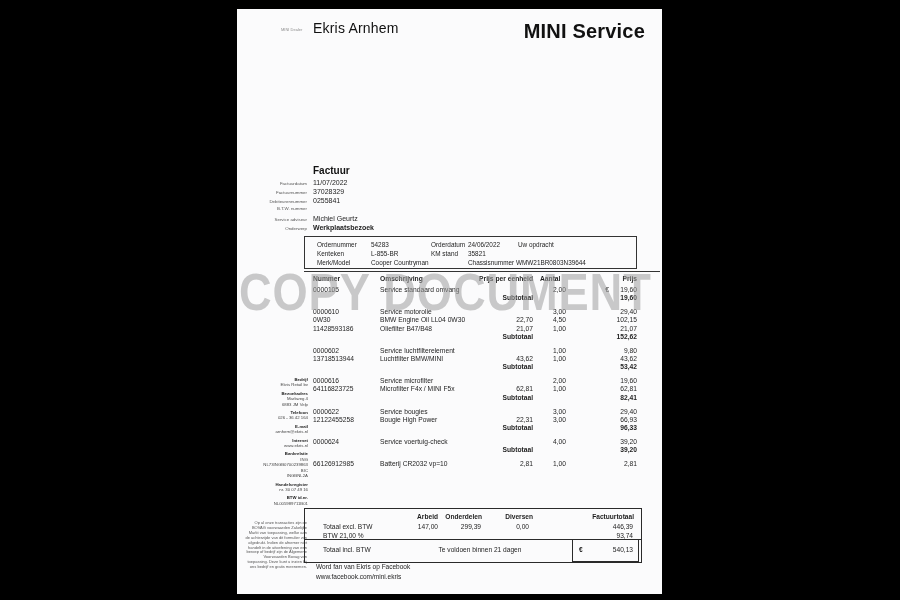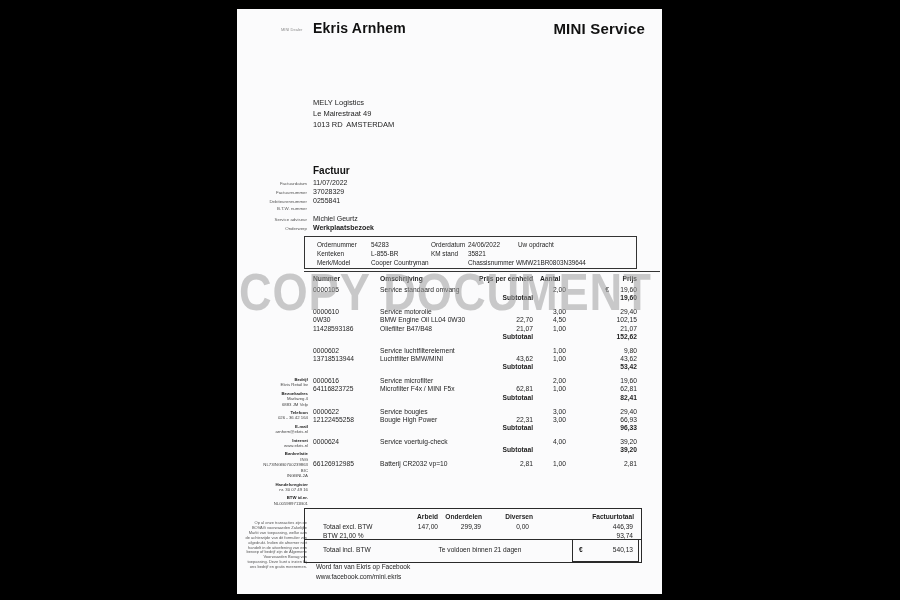--- a/index.html
+++ b/index.html
@@ -7,22 +7,22 @@
          font-family:"Liberation Sans",sans-serif;}
   .page{position:absolute;left:237px;top:9px;width:425px;height:585px;background:#fbfbfc;color:#222;}
 
   
   .watermark{position:absolute;left:239px;top:262px;z-index:5;pointer-events:none;
     font-size:52px;font-weight:bold;letter-spacing:1px;white-space:nowrap;
     color:rgba(158,158,158,0.55);transform:scaleX(0.87);transform-origin:left top;}
 
   
   .hdr-dealer{position:absolute;left:44px;top:18px;font-size:4px;color:#8e8e8e;}
-  .hdr-name{position:absolute;left:76px;top:11px;font-size:14px;font-weight:bold;color:#111;letter-spacing:.2px;}
-  .hdr-brand{position:absolute;right:17px;top:11px;font-size:15px;font-weight:bold;color:#111;letter-spacing:.2px;text-align:center;}
+  .hdr-name{position:absolute;left:76px;top:11px;font-size:14px;font-weight:normal;color:#111;letter-spacing:.2px;}
+  .hdr-brand{position:absolute;right:17px;top:11px;font-size:20px;font-weight:bold;color:#111;letter-spacing:.2px;text-align:center;}
 
   
   .recipient{position:absolute;left:76px;top:88px;font-size:7.5px;line-height:11px;color:#1d1d1d;}
   .recipient div{white-space:pre;}
 
   
   .title{position:absolute;left:76px;top:156px;font-size:10px;font-weight:bold;color:#111;}
   .meta{position:absolute;left:0;top:170px;width:230px;}
   .m-row{display:flex;align-items:baseline;height:9px;}
   .m-label{width:70px;text-align:right;font-size:4.4px;color:#555;}
@@ -75,25 +75,20 @@
 </head>
 <body>
 
 <div class="stage">
   <div class="page">
 
     <div class="hdr-dealer">MINI Dealer</div>
     <div class="hdr-name">Ekris Arnhem</div>
     <div class="hdr-brand">MINI Service</div>
 
-    <div class="recipient">
-      <div>MELY Logistics</div>
-      <div>Le Mairestraat 49</div>
-      <div>1013 RD  AMSTERDAM</div>
-    </div>
 
     <div class="title">Factuur</div>
     <div class="meta">
       <div class="m-row">
         <span class="m-label">Factuurdatum</span>
         <span class="m-value">11/07/2022</span>
       </div>
       <div class="m-row">
         <span class="m-label">Factuurnummer</span>
         <span class="m-value">37028329</span>

